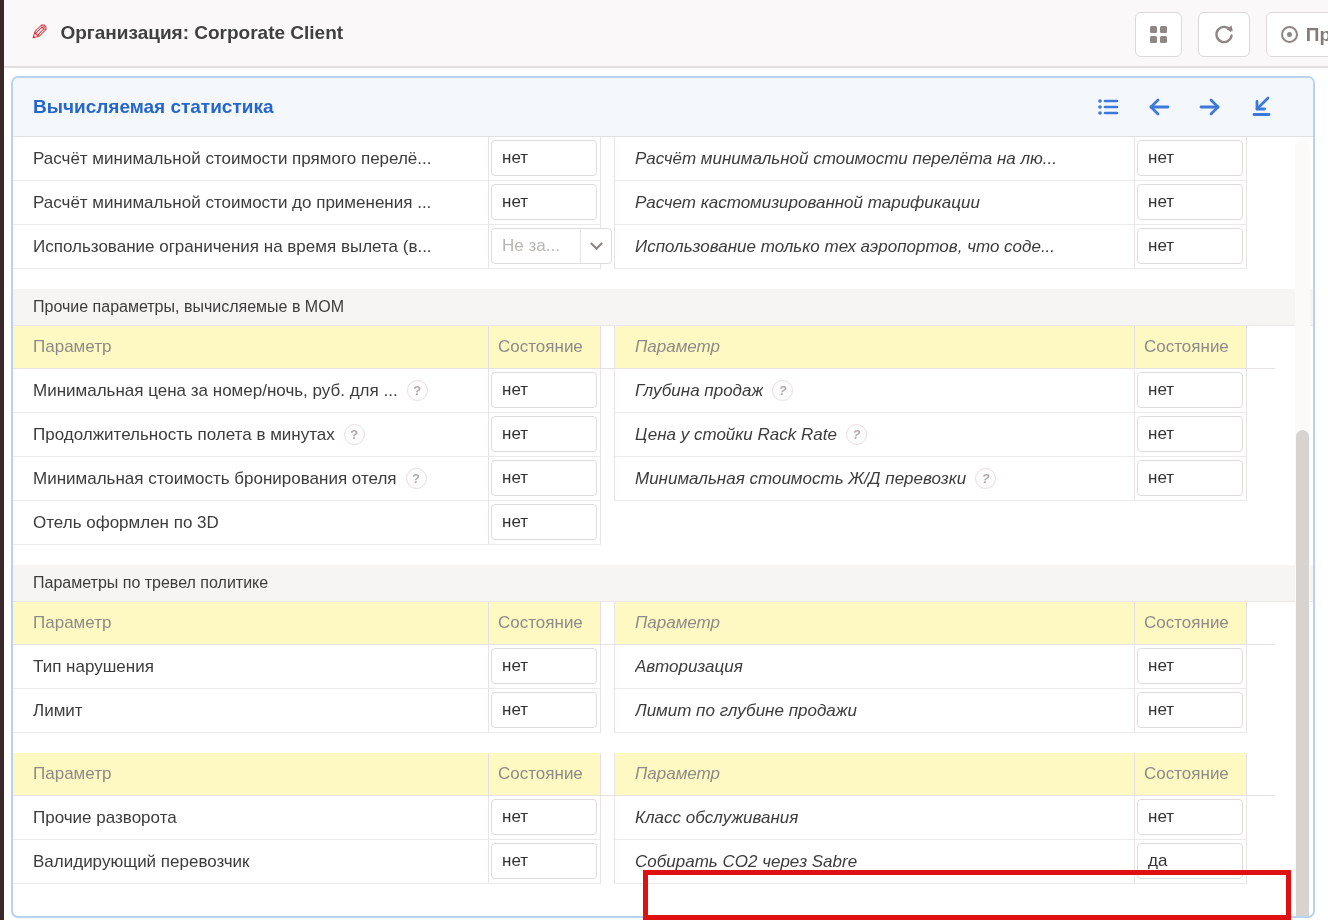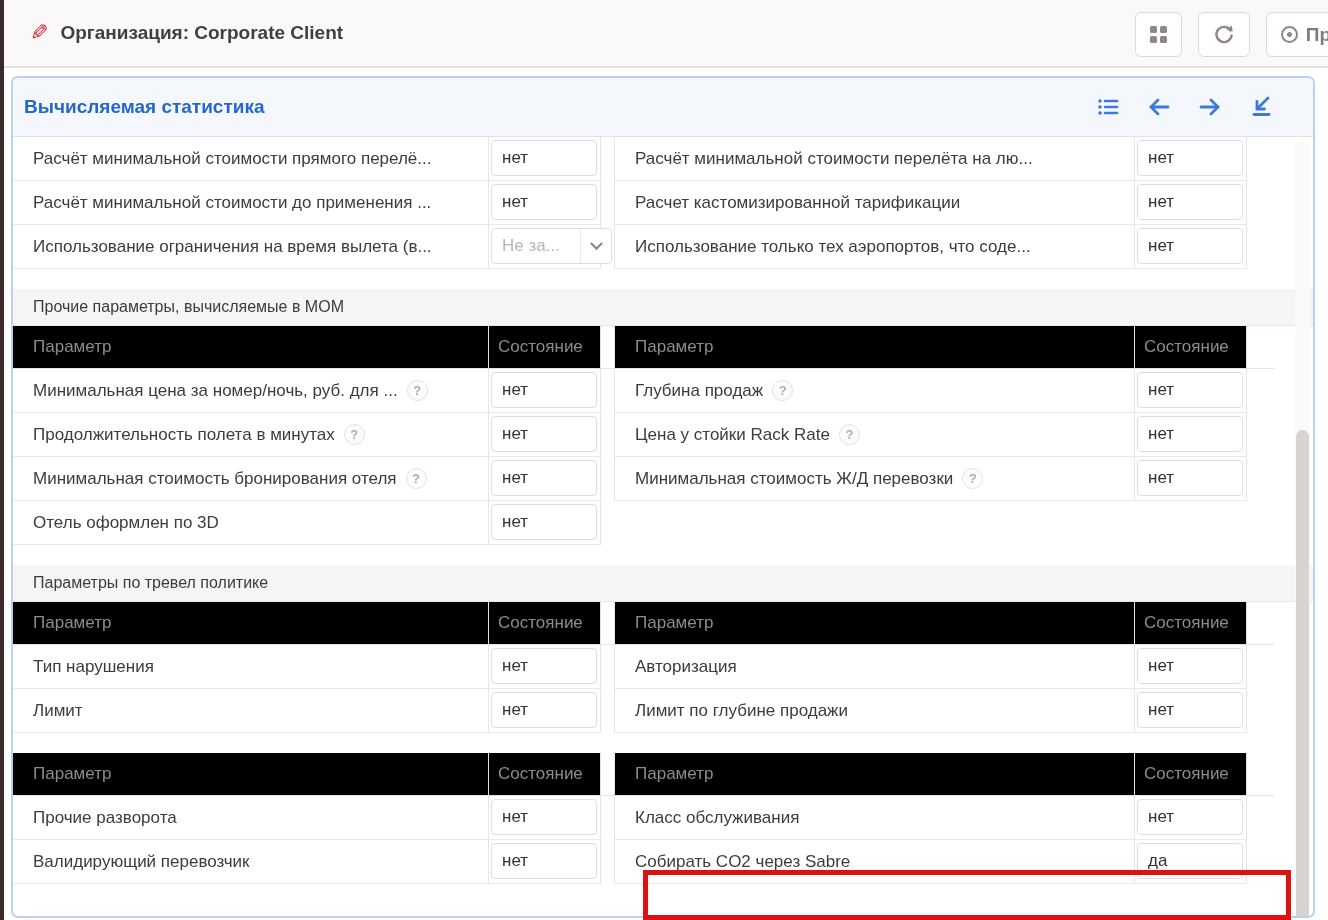--- a/index.html
+++ b/index.html
@@ -36,32 +36,32 @@
 
   
   .panel {
     position:absolute; left:11px; top:76px; width:1304px; height:842px;
     border:2px solid #b9d2f2; border-radius:7px; background:#ffffff; overflow:hidden;
   }
   .panel-header {
     height:59px; background:#f4f8fd; border-bottom:1px solid #e3e1e0;
     display:flex; align-items:center; position:relative;
   }
-  .panel-title { font-size:19px; font-weight:bold; color:#2565cc; margin-left:11px; }
+  .panel-title { font-size:19px; font-weight:bold; color:#2565cc; margin-left:20px; }
   .panel-icons { position:absolute; right:40px; top:0; height:100%; display:flex; align-items:center; gap:27px; }
   .picon { width:24px; height:24px; cursor:pointer; display:block; }
   .picon svg { display:block; }
 
   
   .panel-body { position:relative; width:1300px; }
   .trow, .hrow { display:flex; height:44px; }
   .hrow { height:43px; }
   .c { height:100%; position:relative; }
   .w-pl { width:476px; } .w-sl { width:112px; } .w-gut { width:14px; }
-  .w-pr { width:520px; } .w-sr { width:112px; } .w-tail { width:28px; }
+  .w-pr { width:520px;font-style:italic; } .w-sr { width:112px; } .w-tail { width:28px; }
   .param { display:flex; align-items:center; padding:0 12px 0 20px;
            border-right:1px solid #e7e4e3; border-bottom:1px solid #eceae9; overflow:hidden; }
   .state { border-right:1px solid #e7e4e3; border-bottom:1px solid #eceae9; }
   .gut   { border-right:1px solid #e7e4e3; }
   .tail  { }
   .nb { border:none !important; }
   .plabel { font-size:17px; color:#3c3c3c; white-space:nowrap; overflow:hidden; }
   .help-badge {
     margin-left:9px; flex:0 0 auto; width:21px; height:21px; border-radius:50%;
     border:1px solid #e8dedf; color:#b3aaab; font-size:13px; font-weight:bold;
@@ -83,21 +83,21 @@
   .dd-chevron i {
     width:9px; height:9px; border-right:2.5px solid #8a8482; border-bottom:2.5px solid #8a8482;
     transform:rotate(45deg) translate(-2px,-2px);
   }
   .section-gap { height:20px; }
   .section-title-row {
     height:37px; background:#f7f5f4; border-bottom:1px solid #eae7e6;
     display:flex; align-items:center; padding-left:20px;
   }
   .hrow .c { border-bottom:1px solid #e5e2e1; }
-  .hcell { background:#000000; display:flex; align-items:center; font-size:17px; color:#8e8b89; }
+  .hcell { background:#fef9c3; display:flex; align-items:center; font-size:17px; color:#8e8b89; }
   .hcell.param-h { padding-left:20px; border-right:1px solid #e3e0df; }
   .hcell.state-h { padding-left:9px; border-right:1px solid #e3e0df; }
   .hrow .gut, .hrow .tail { background:#ffffff; border-bottom:1px solid #e5e2e1; }
 
   
   .scrollbar-track {
     position:absolute; right:3px; top:62px; bottom:3px; width:15px;
     background:#fbfaf9; border-radius:8px; z-index:5;
   }
   .scrollbar-thumb {

